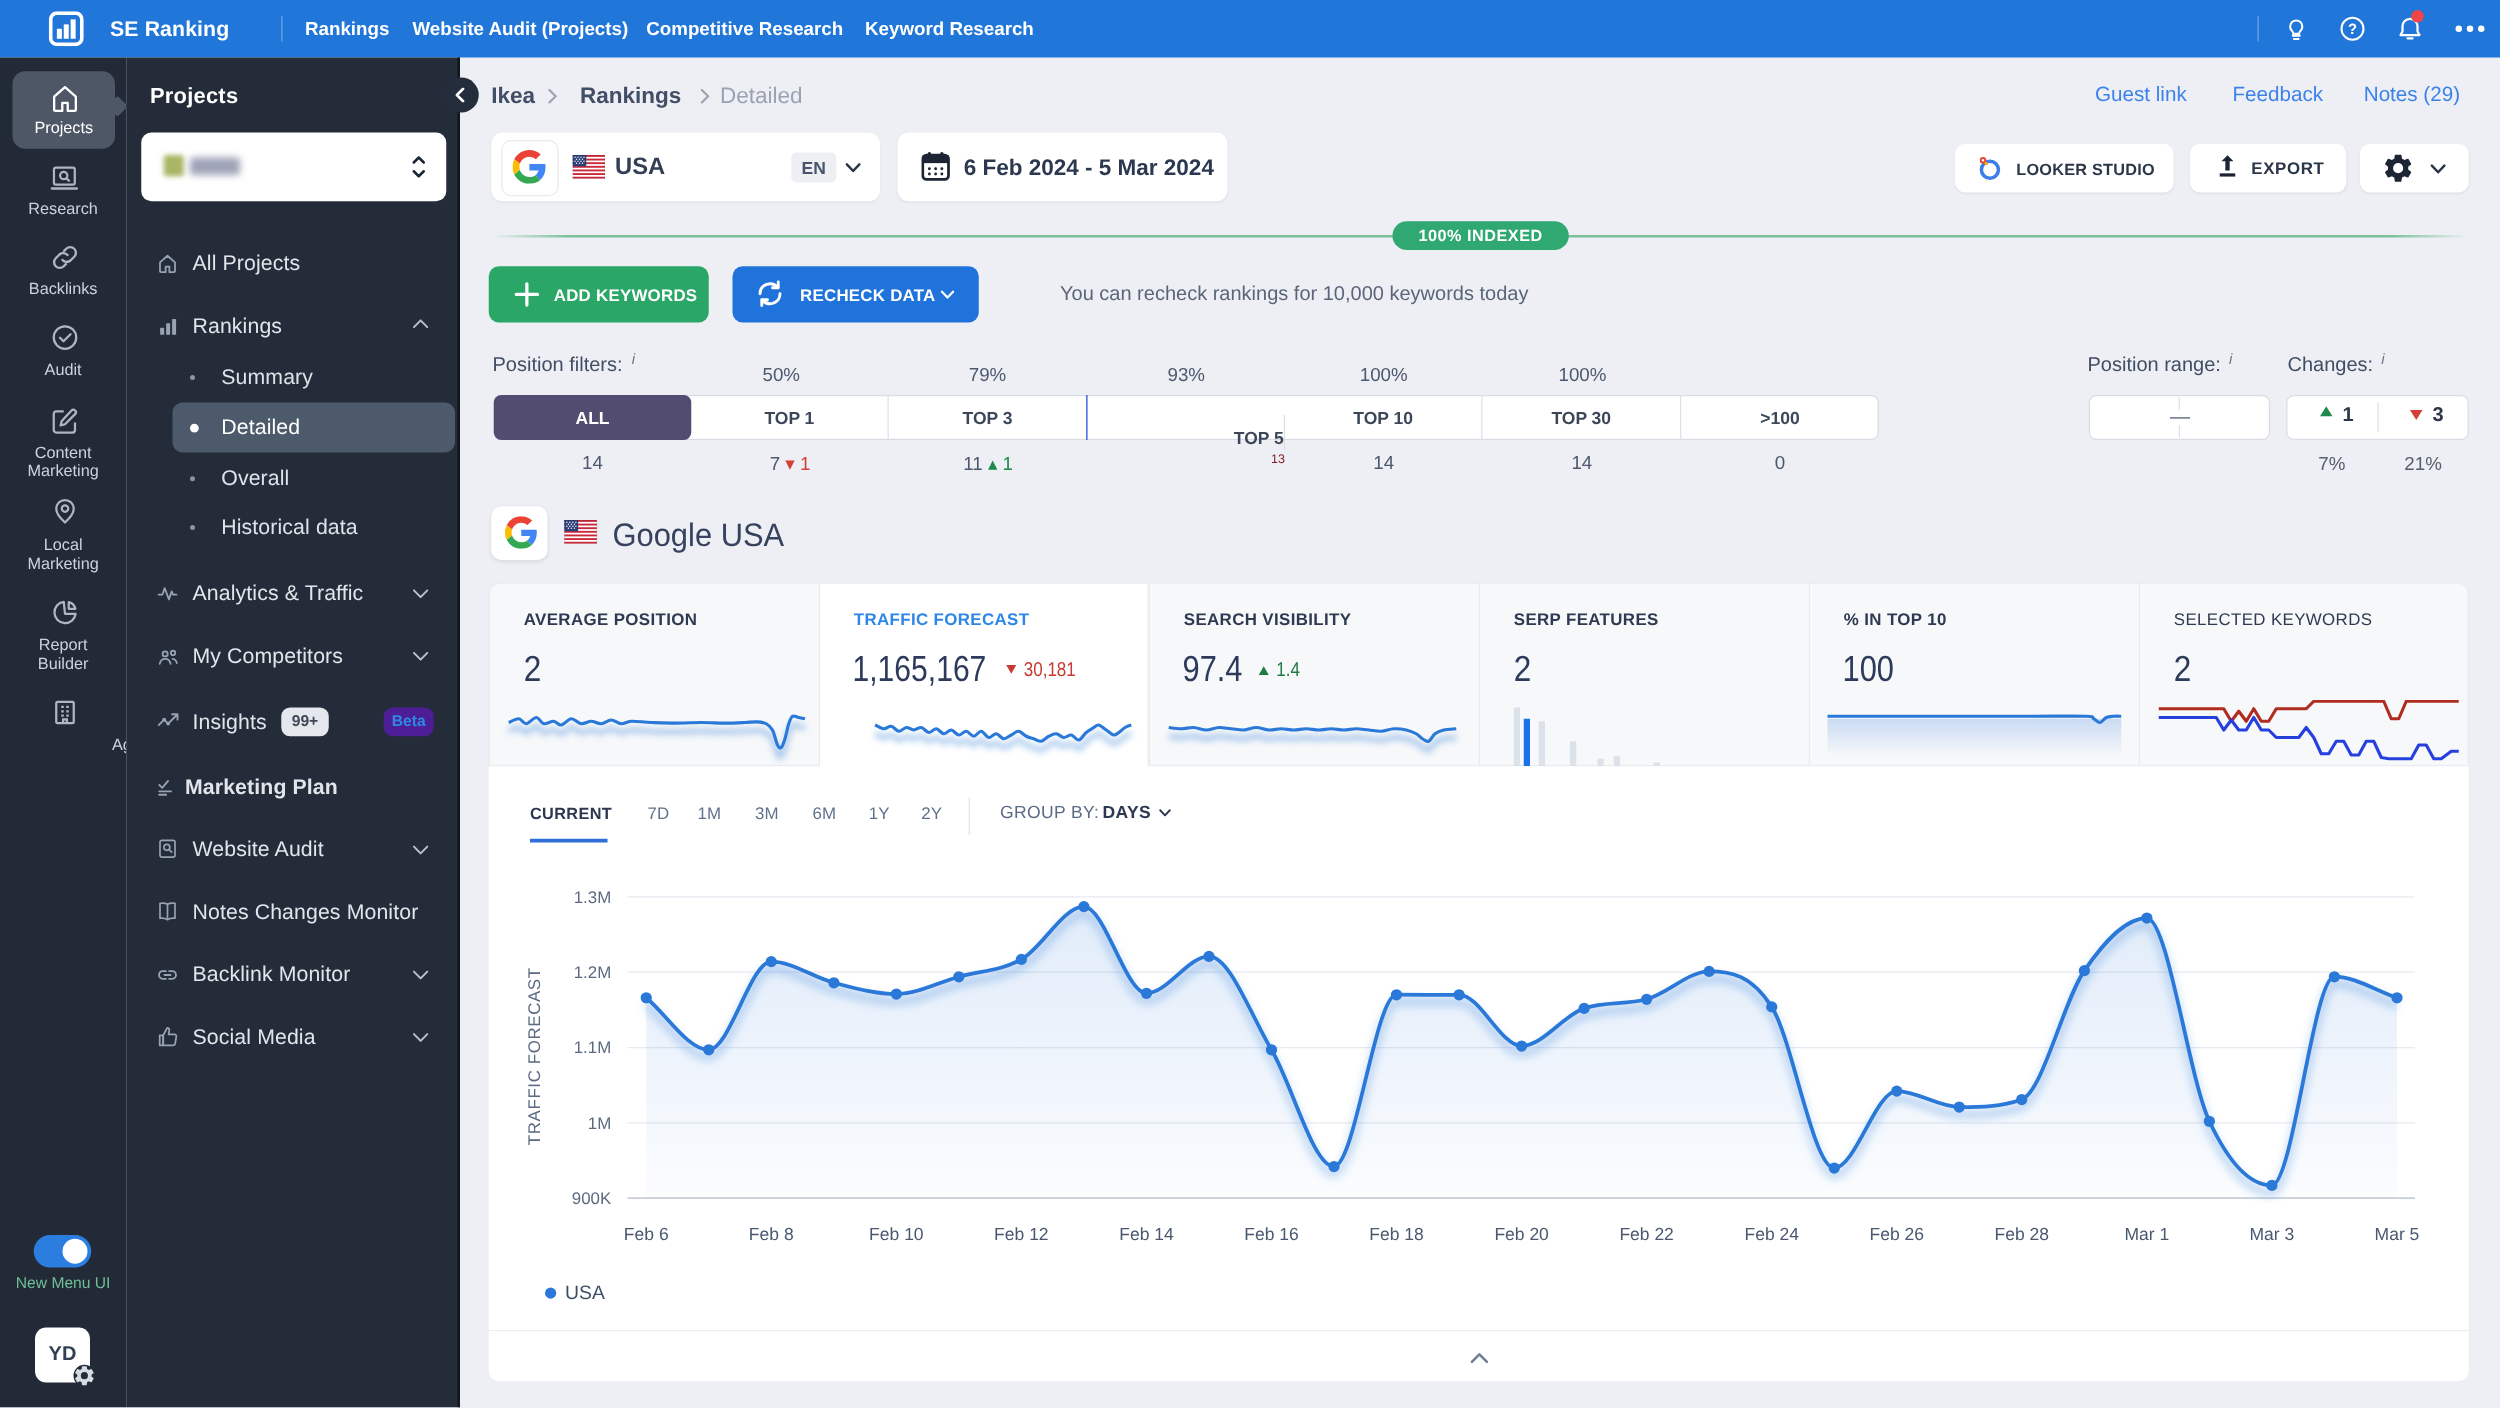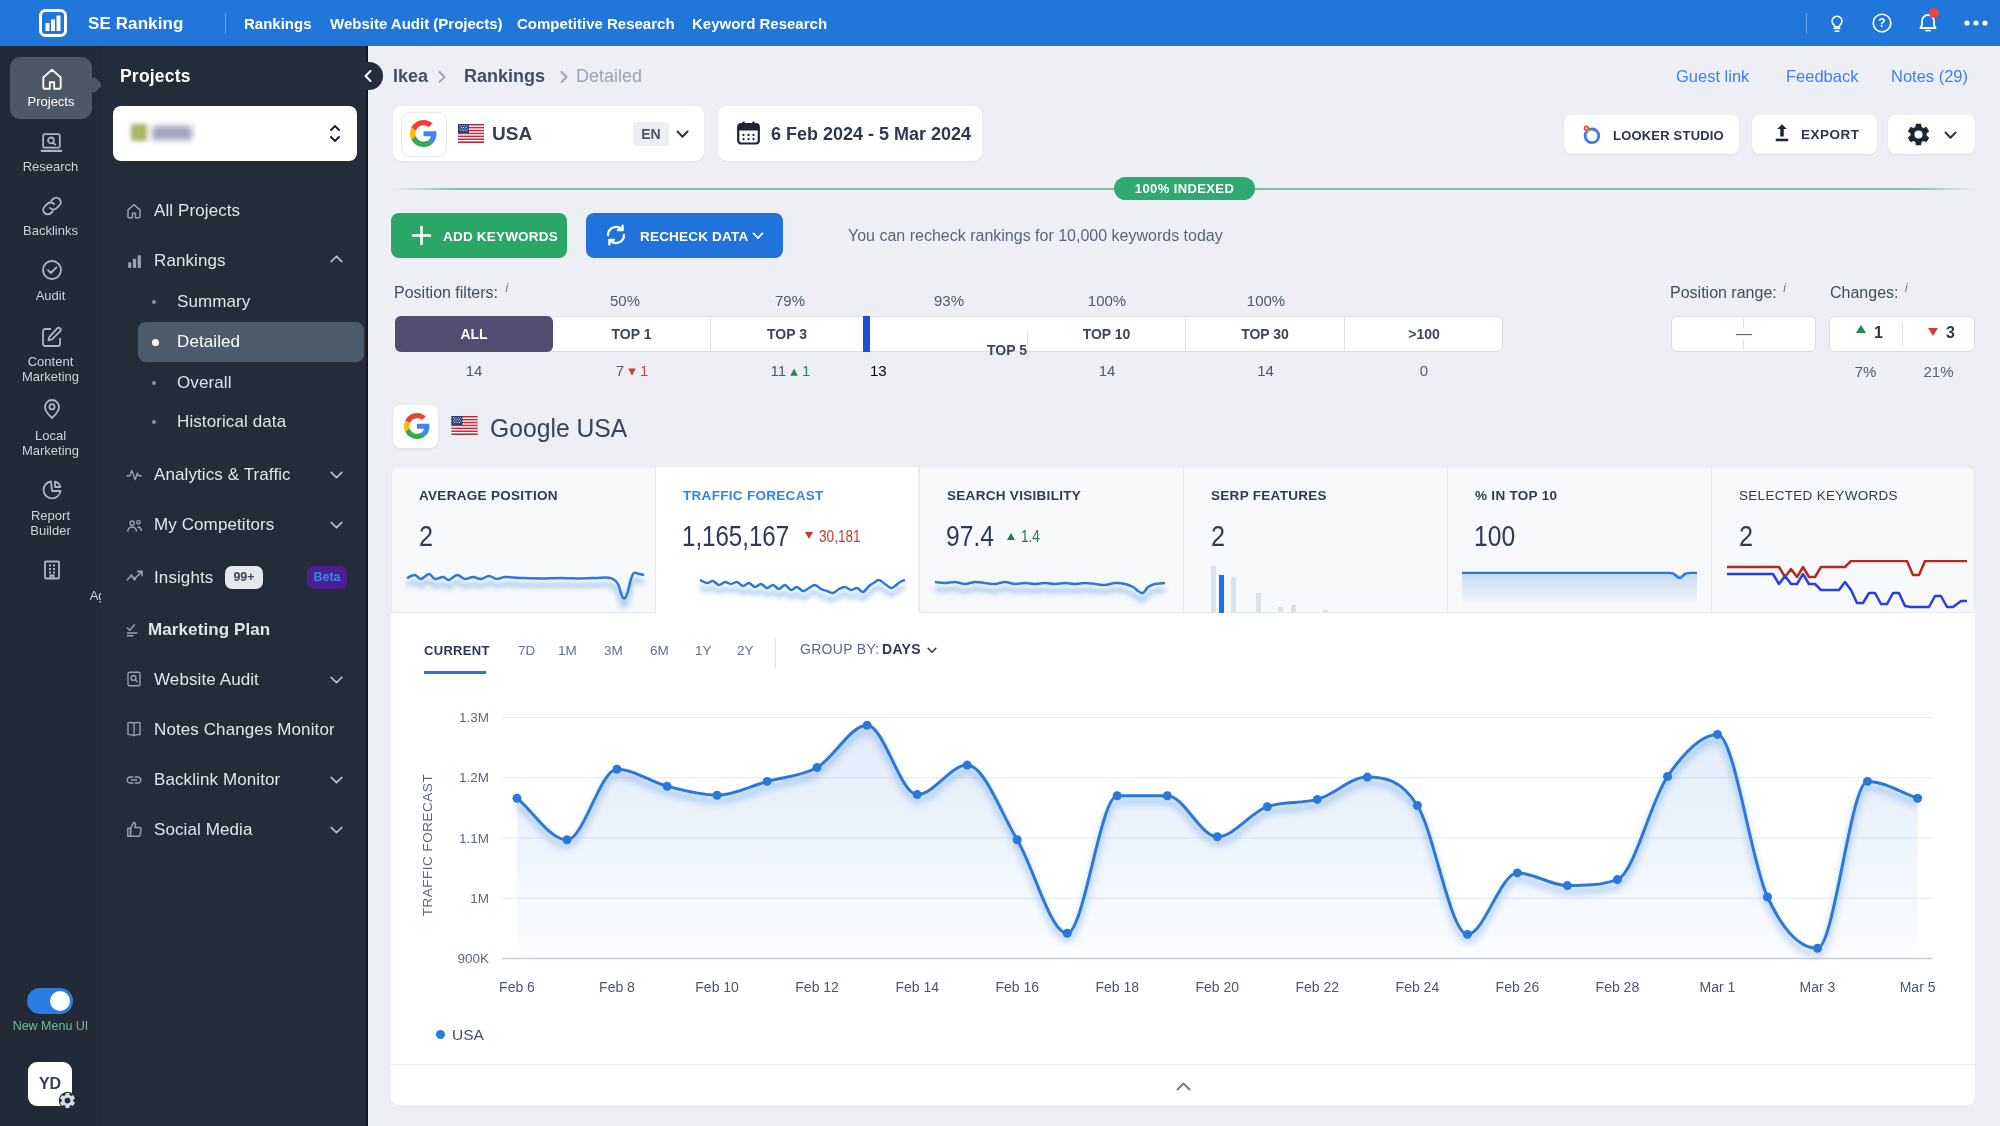--- a/index.html
+++ b/index.html
@@ -352,30 +352,30 @@
   <div class="abs" style="left:394px;top:284px;font-size:16px;color:#404d63;">Position filters: <span style="font-size:12px;font-style:italic;color:#67748c;position:relative;top:-6px;margin-left:3px;">i</span></div>
   <div class="abs" style="left:610px;top:292px;width:44px;font-size:15px;color:#4d596f;">50%</div>
   <div class="abs" style="left:768px;top:292px;width:44px;text-align:center;font-size:15px;color:#4d596f;">79%</div>
   <div class="abs" style="left:927px;top:292px;width:44px;text-align:center;font-size:15px;color:#4d596f;">93%</div>
   <div class="abs" style="left:1082px;top:292px;width:50px;text-align:center;font-size:15px;color:#4d596f;">100%</div>
   <div class="abs" style="left:1241px;top:292px;width:50px;text-align:center;font-size:15px;color:#4d596f;">100%</div>
 
   <div class="abs" style="left:395px;top:316px;width:1108px;height:36px;background:#fff;border:1px solid #d9dde3;border-radius:6px;box-sizing:border-box;"></div>
   <div class="abs" style="left:395px;top:316px;width:158px;height:36px;background:#524c70;border-radius:6px;text-align:center;line-height:36px;font-size:14px;font-weight:700;color:#fff;">ALL</div>
   <div class="abs" style="left:553px;top:316px;width:158px;height:36px;line-height:36px;text-align:center;font-size:14px;font-weight:700;color:#3c4759;border-right:1px solid #dde1e6;box-sizing:border-box;">TOP 1</div>
-  <div class="abs" style="left:711px;top:316px;width:159px;height:36px;line-height:36px;text-align:center;font-size:14px;font-weight:700;color:#3c4759;border-right:7px solid #1d4ed8;box-sizing:border-box;">TOP 3</div>
+  <div class="abs" style="left:711px;top:316px;width:159px;height:36px;line-height:36px;text-align:center;font-size:14px;font-weight:700;color:#3c4759;border-right:1px solid #1d4ed8;box-sizing:border-box;">TOP 3</div>
   <div class="abs" style="left:870px;top:332px;width:158px;height:28px;line-height:36px;text-align:right;font-size:14px;font-weight:700;color:#3c4759;border-right:1px solid #dde1e6;box-sizing:border-box;">TOP 5</div>
   <div class="abs" style="left:1028px;top:316px;width:158px;height:36px;line-height:36px;text-align:center;font-size:14px;font-weight:700;color:#3c4759;border-right:1px solid #dde1e6;box-sizing:border-box;">TOP 10</div>
   <div class="abs" style="left:1186px;top:316px;width:159px;height:36px;line-height:36px;text-align:center;font-size:14px;font-weight:700;color:#3c4759;border-right:1px solid #dde1e6;box-sizing:border-box;">TOP 30</div>
   <div class="abs" style="left:1345px;top:316px;width:158px;height:36px;line-height:36px;text-align:center;font-size:14px;font-weight:700;color:#3c4759;">&gt;100</div>
 
   <div class="abs" style="left:395px;top:362px;width:158px;text-align:center;font-size:15px;color:#4d596f;">14</div>
   <div class="abs" style="left:553px;top:362px;width:158px;text-align:center;font-size:15px;color:#4d596f;">7 <span style="color:#d13f35;">▾</span> <span style="color:#d13f35;">1</span></div>
   <div class="abs" style="left:711px;top:362px;width:159px;text-align:center;font-size:15px;color:#4d596f;">11 <span style="color:#1f8a4c;">▴</span> <span style="color:#1f8a4c;">1</span></div>
-  <div class="abs" style="left:870px;top:362px;width:158px;text-align:left;font-size:15px;color:#000000;">13</div>
+  <div class="abs" style="left:870px;top:362px;width:158px;text-align:right;font-size:10px;color:#7f1d1d;">13</div>
   <div class="abs" style="left:1028px;top:362px;width:158px;text-align:center;font-size:15px;color:#4d596f;">14</div>
   <div class="abs" style="left:1186px;top:362px;width:159px;text-align:center;font-size:15px;color:#4d596f;">14</div>
   <div class="abs" style="left:1345px;top:362px;width:158px;text-align:center;font-size:15px;color:#4d596f;">0</div>
 
   <div class="abs" style="left:1670px;top:284px;font-size:16px;color:#404d63;">Position range: <span style="font-size:12px;font-style:italic;color:#67748c;position:relative;top:-6px;margin-left:2px;">i</span></div>
   <div class="abs" style="left:1671px;top:316px;width:145px;height:36px;background:#fff;border:1px solid #d9dde3;border-radius:6px;box-sizing:border-box;"></div>
   <div class="abs" style="left:1743px;top:318px;width:1px;height:10px;background:#dde1e6;"></div>
   <div class="abs" style="left:1743px;top:340px;width:1px;height:10px;background:#dde1e6;"></div>
   <div class="abs" style="left:1731px;top:325px;width:26px;text-align:center;font-size:16px;color:#5b667c;">—</div>
 

